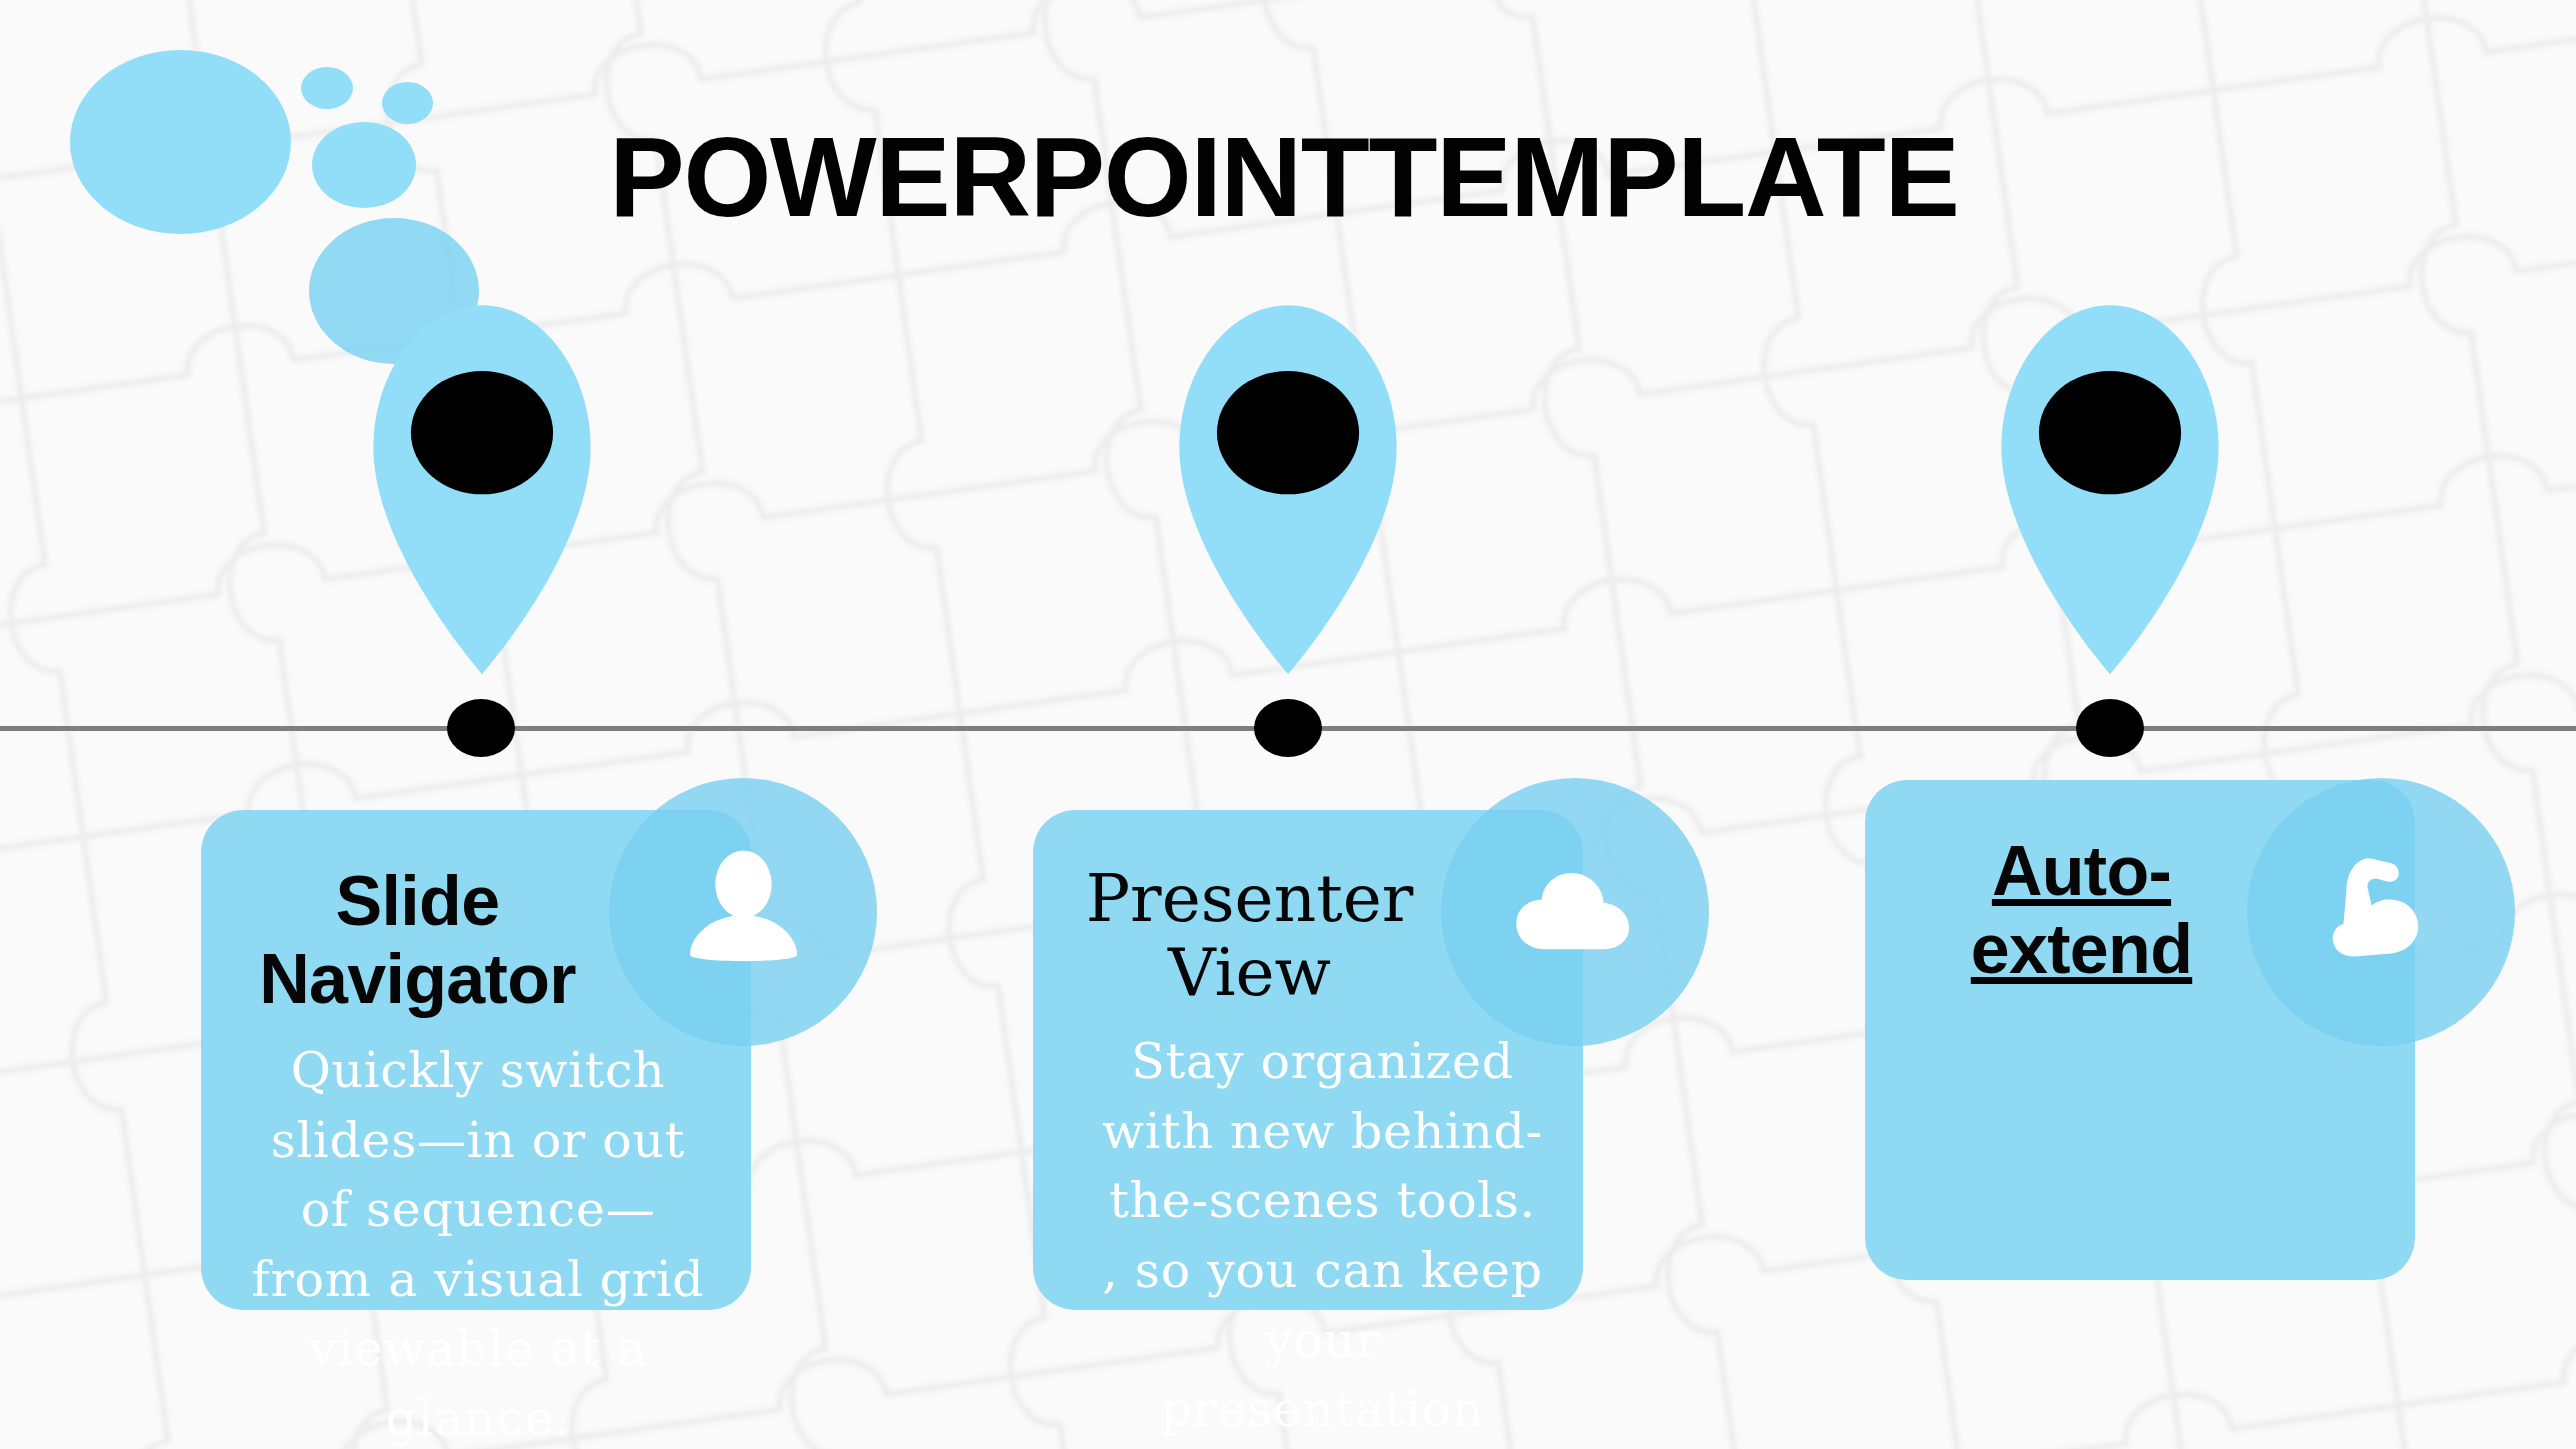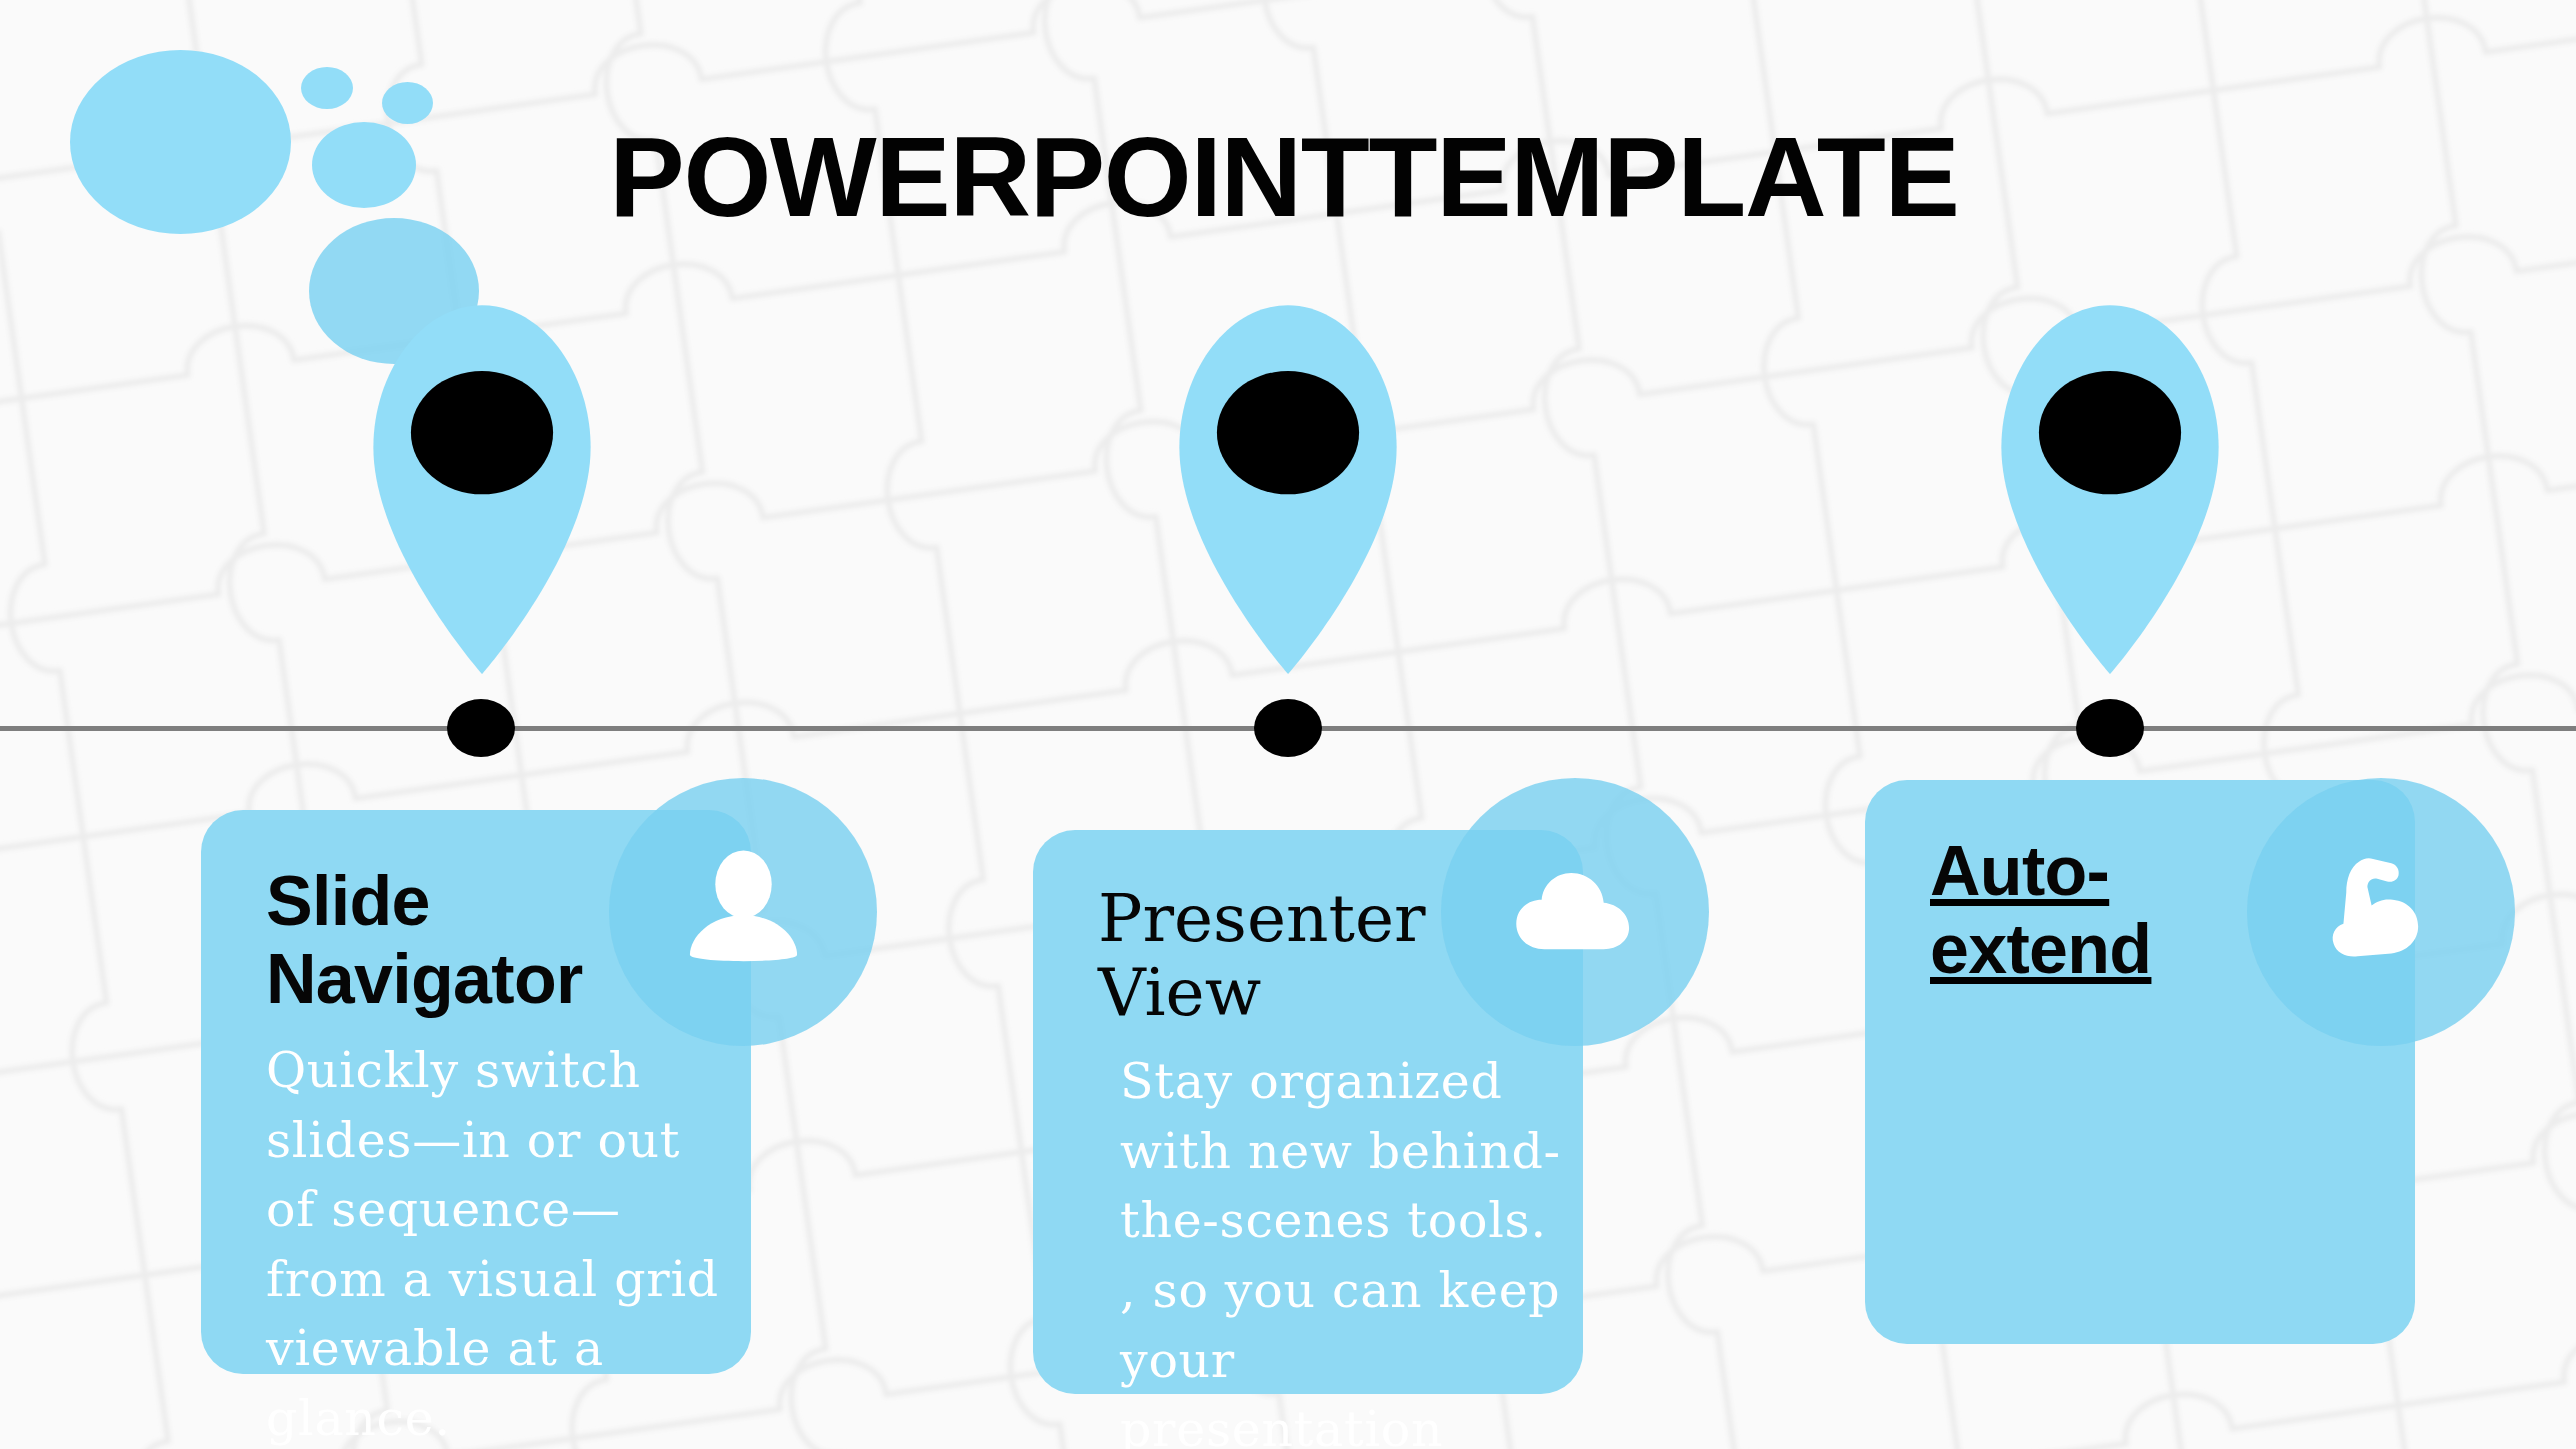--- a/index.html
+++ b/index.html
@@ -65,25 +65,26 @@
   .pin {
     position:absolute;
     width:228px; height:376px;
     z-index:5;
   }
   .pin svg { width:100%; height:100%; display:block; }
 
   
   .card {
     position:absolute;
-    width:550px; height:564px;
+    width:550px; height:500px;
     background:#8FD9F3;
     border-radius:42px;
     z-index:6;
-    padding:52px 0 0 65px;
+    padding:52px 0 0 42px;
+    text-align:center;
   }
   .card-heading {
     font-size:70px;
     font-weight:bold;
     color:#060606;
     line-height:1.12;
     width:349px;
     letter-spacing:-0.7px;
   }
   .card-heading.serif {
@@ -180,21 +181,21 @@
   <div class="card-heading">Slide Navigator</div>
   <div class="card-body">Quickly switch slides—in or out of sequence—from a visual grid viewable at a glance.</div>
 </div>
 <div class="icon-circle" style="left:609px; top:778px;">
   <svg viewBox="0 0 100 100" xmlns="http://www.w3.org/2000/svg">
     <ellipse class="glyph-fill" cx="50" cy="30" rx="20" ry="24"></ellipse>
     <path class="glyph-fill" d="M50 52 C26 52 12 68 12 80 C12 86 88 86 88 80 C88 68 74 52 50 52 Z"></path>
   </svg>
 </div>
 
-<div class="card" style="left:1033px; top:830px;">
+<div class="card" style="left:1033px; top:810px;">
   <div class="card-heading serif">Presenter View</div>
   <div class="card-body tight">Stay organized with new behind-the-scenes tools. , so you can keep your presentation focused.</div>
 </div>
 <div class="icon-circle" style="left:1441px; top:778px;">
   <svg viewBox="0 0 100 100" xmlns="http://www.w3.org/2000/svg">
     <path class="glyph-fill" d="M28 76 C16 76 8 68 8 58 C8 48 16 41 26 41 C27 30 36 22 47 22 C59 22 69 31 70 43 C80 44 88 51 88 61 C88 70 80 76 70 76 Z"></path>
   </svg>
 </div>
 
 <div class="card" style="left:1865px; top:780px;text-decoration:underline;">

